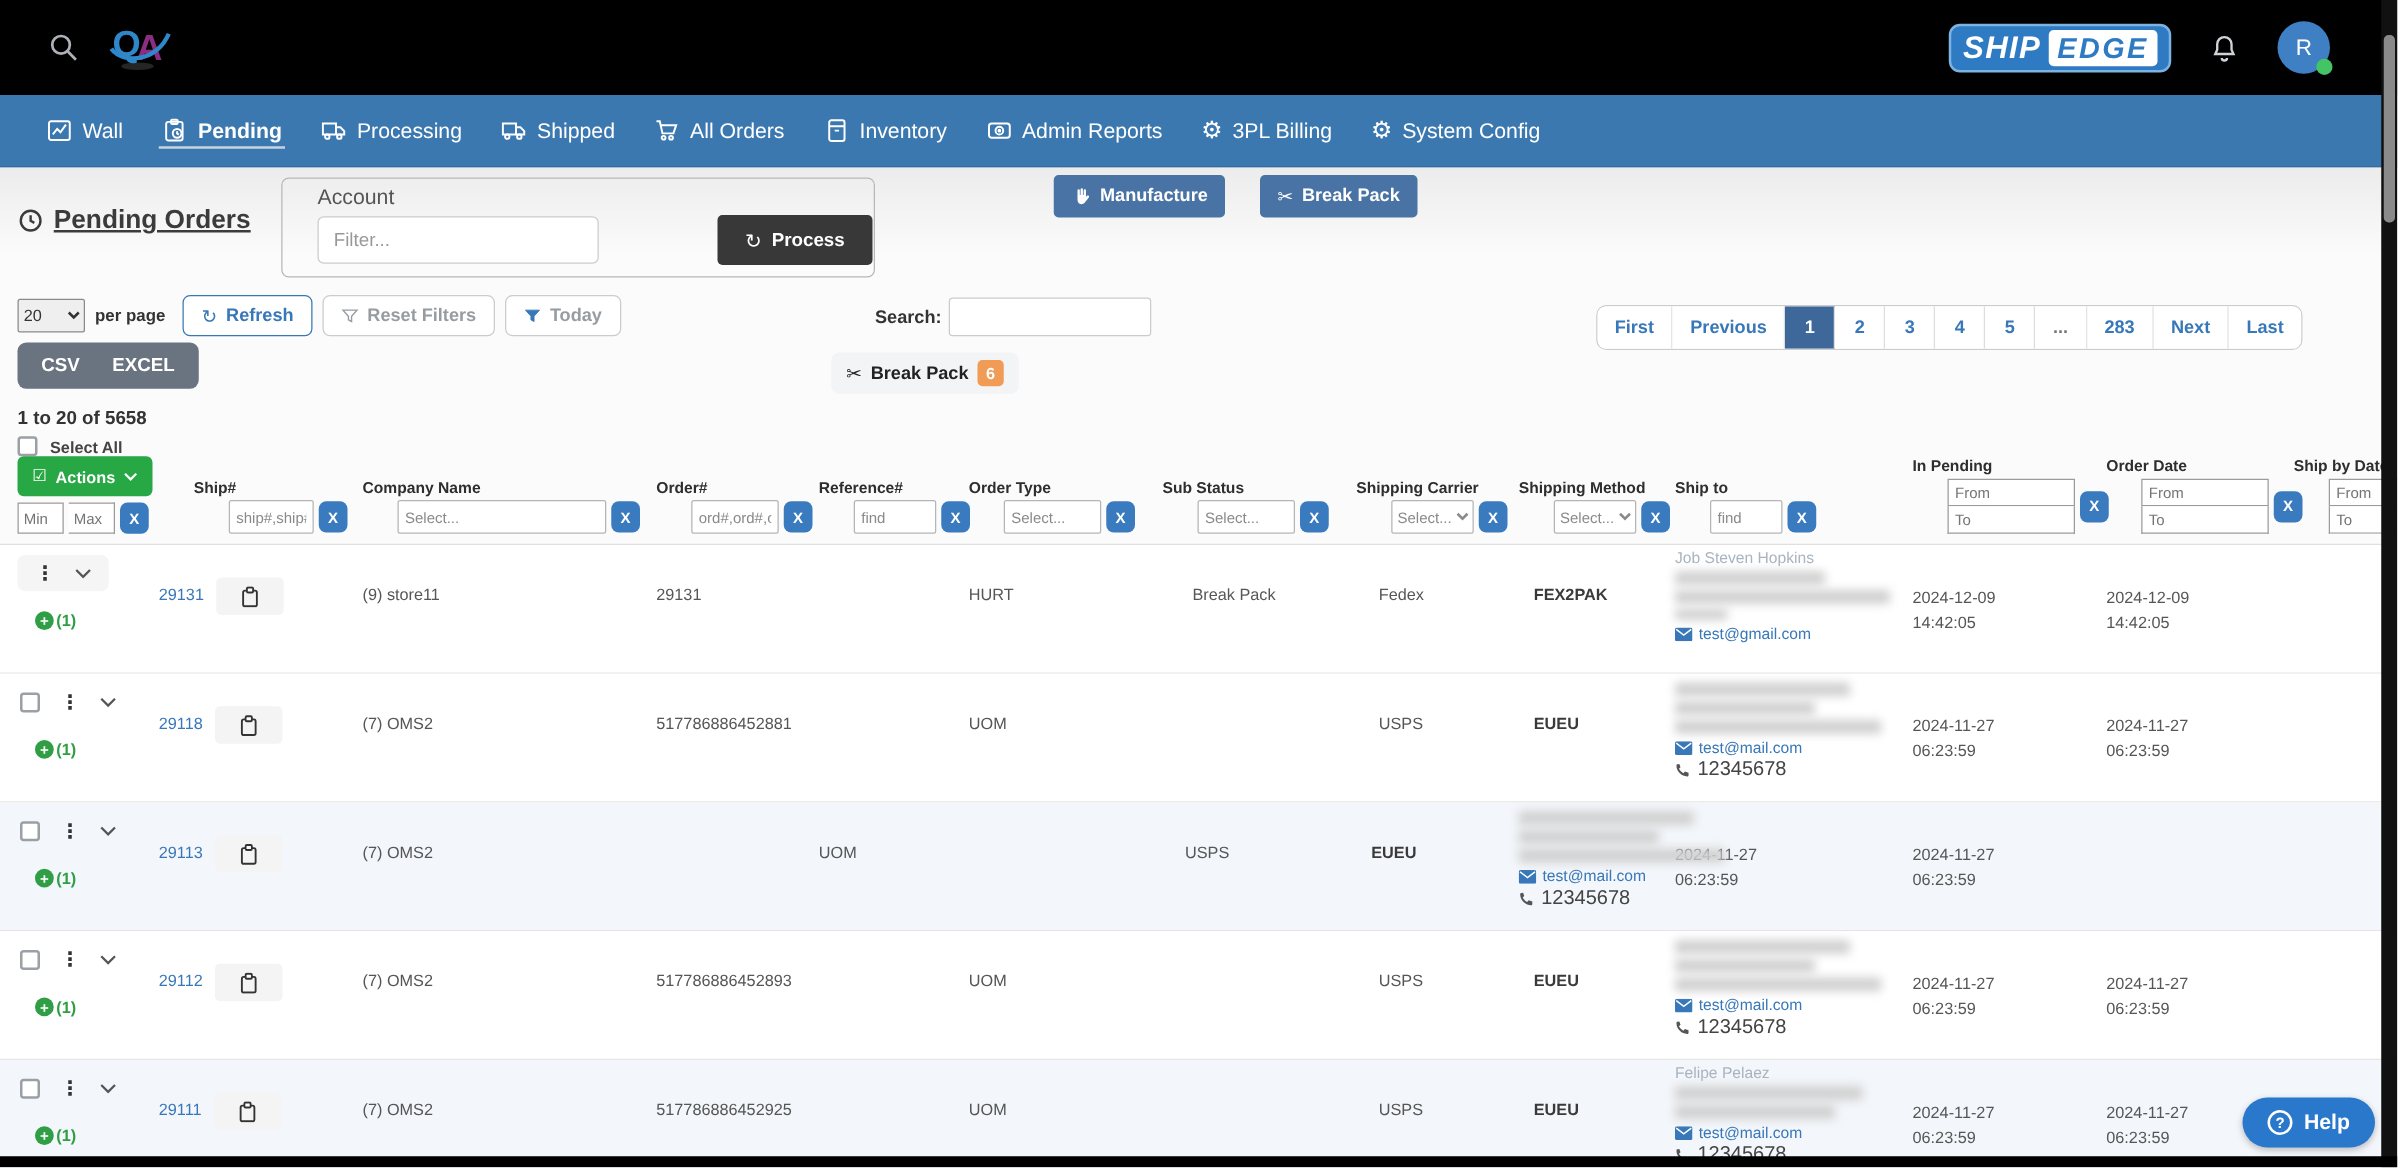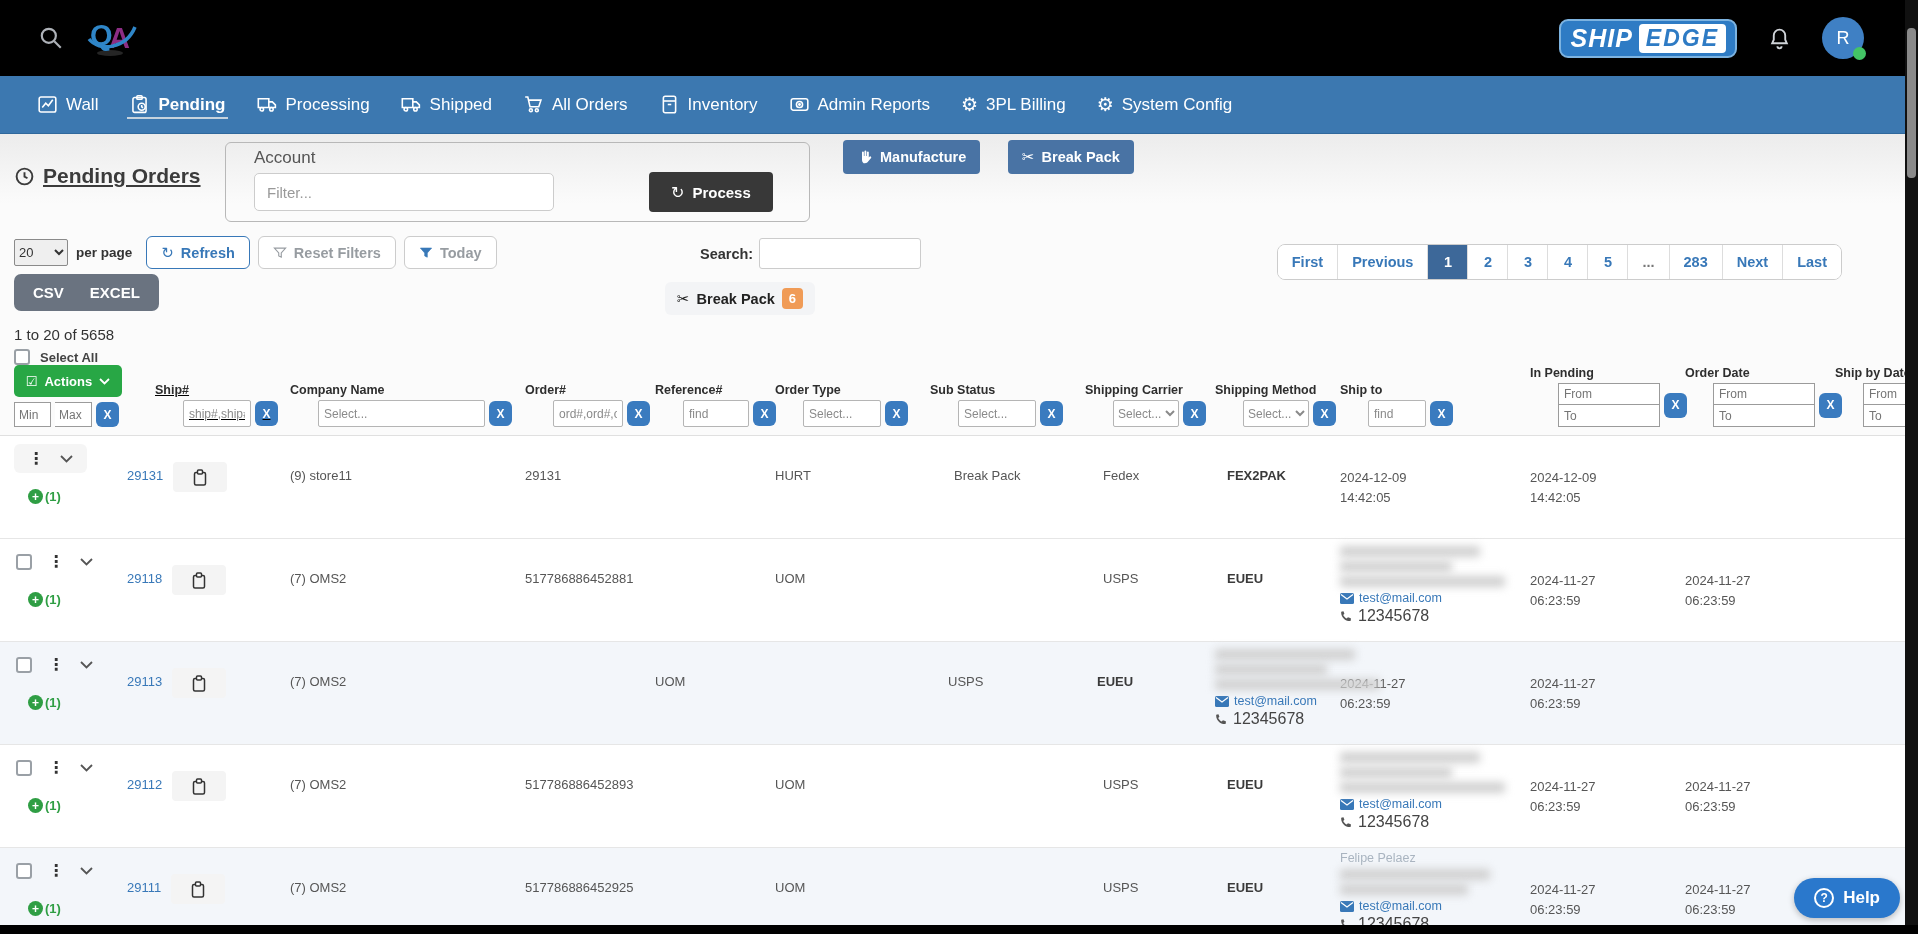--- a/index.html
+++ b/index.html
@@ -24,21 +24,21 @@
   .nav-item { display:flex; align-items:center; gap:8px; color:#fff; font-size:17px; font-weight:500; cursor:pointer; padding:4px 2px; }
   .nav-item svg { width:21px; height:21px; }
   .nav-item .uni-ic { font-family:"DejaVu Sans", sans-serif; font-size:19px; line-height:1; }
   .nav-item.active { font-weight:700; border-bottom:2px solid #c6d3de; padding-bottom:2px; }
 
   
   .content { position:relative; background:linear-gradient(#ececec, #fbfbfb 70px); }
   .page-head { position:relative; height:96px; }
   .page-title { position:absolute; left:14px; top:30px; display:flex; align-items:center; gap:8px; font-size:21px; font-weight:800; color:#3b3b3b;text-decoration:underline; }
   .page-title svg { width:21px; height:21px; color:#3b3b3b; }
-  .account-panel { position:absolute; left:225px; top:8px; width:585px; height:80px; border:1px solid #b8b8b8; border-radius:6px; padding:5px 28px; }
+  .account-panel { position:absolute; left:225px; top:8px; width:475px; height:80px; border:1px solid #b8b8b8; border-radius:6px; padding:5px 28px; }
   .account-legend { font-size:17px; color:#555; }
   .account-row { display:flex; align-items:center; margin-top:4px; }
   .account-input { width:300px; height:38px; border:1px solid #ccc; border-radius:5px; padding:0 12px; font-size:15px; color:#444; }
   .account-input::placeholder { color:#999; }
   .process-btn { margin-left:95px; height:40px; padding:0 22px; background:#383838; color:#fff; border:none; border-radius:4px; font-size:15px; font-weight:700; display:flex; align-items:center; gap:8px; cursor:pointer; }
   .process-btn .uni { font-family:"DejaVu Sans", sans-serif; font-size:16px; font-weight:400; }
   .hd-btn { position:absolute; top:6px; height:34px; padding:0 14px; background:#4973a4; color:#fff; border:none; border-radius:4px; font-size:14.5px; font-weight:600; display:flex; align-items:center; gap:7px; cursor:pointer; }
   .hd-btn svg { width:16px; height:16px; }
   .hd-btn .uni { font-family:"DejaVu Sans", sans-serif; font-size:15px; }
   .manufacture-btn { left:843px; }
@@ -62,21 +62,21 @@
   .bp-pill .uni { font-family:"DejaVu Sans", sans-serif; font-size:15px; color:#222; }
   .bp-pill-label { font-size:14.5px; font-weight:800; color:#222; }
   .bp-badge { background:#f09b56; color:#fff; font-size:13px; font-weight:700; border-radius:4px; padding:3px 7px; }
   .pager { position:absolute; right:76px; top:14px; display:flex; border:1px solid #ccc; border-radius:8px; overflow:hidden; background:#fff; }
   .pg { min-width:40px; padding:9px 14px; text-align:center; font-size:14.5px; font-weight:600; color:#3878b8; border-right:1px solid #ddd; cursor:pointer; background:#fff; }
   .pg:last-child { border-right:none; }
   .pg.active { background:#3d6899; color:#fff; }
   .pg.dots { color:#777; }
 
   
-  .count-line { margin:4px 0 2px 14px; font-size:15px; font-weight:400; color:#333; }
+  .count-line { margin:4px 0 2px 14px; font-size:15px; font-weight:700; color:#333; }
   .selectall-line { margin:6px 0 0 14px; display:flex; align-items:center; gap:10px; }
   .selectall-label { font-size:13px; font-weight:700; color:#444; }
 
   
   .table { --cols:125px 155px 235px 130px 120px 155px 155px 130px 125px 190px 155px 150px 93px; }
   .thead, .trow { display:grid; grid-template-columns:var(--cols); }
   .thead { padding-bottom:8px; border-bottom:1px solid #e0e0e0; }
   .hcell { display:flex; flex-direction:column; justify-content:flex-end; gap:3px; padding:0 4px 0 10px; }
   .h-label { font-size:12.5px; font-weight:800; color:#2e2e2e; }
   .h-filter { display:flex; align-items:center; gap:4px;padding-left:28px; }
@@ -86,21 +86,21 @@
   .xbtn { width:23px; height:25px; background:#3a7bbf; color:#fff; font-weight:800; font-size:12px; border:none; border-radius:6px; cursor:pointer; flex:0 0 auto; }
   .fromto { display:flex; flex-direction:column; }
   .fromto input { width:102px; height:22px; border:1px solid #9b9b9b; padding:0 5px; font-size:12px; color:#555; }
   .fromto input + input { border-top:none; }
   .h-act { justify-content:flex-end; gap:5px; padding-left:14px; }
   .actions-btn { width:108px; height:32px; background:#28a745; border:none; border-radius:5px; color:#fff; font-size:13px; font-weight:700; display:flex; align-items:center; justify-content:center; gap:7px; cursor:pointer; }
   .actions-btn .uni { font-family:"DejaVu Sans", sans-serif; font-size:13px; font-weight:400; }
   .minmax { display:flex; align-items:center; gap:4px; }
   .minmax input { width:37px; height:25px; border:1px solid #9b9b9b; padding:0 4px; font-size:12px; color:#555; }
   .minmax input + input { border-left:none; }
-  .h-ship { padding-left:30px;text-decoration:underline; }
+  .h-ship { padding-left:30px; }
   .h-ship .f-input { width:68px; }
   .h-company .f-input { width:188px; }
   .h-order .f-input { width:70px; }
   .h-ref .f-input { width:66px; }
   .h-otype .f-input, .h-sstatus .f-input { width:78px; }
   .h-carrier .f-select, .h-method .f-select { width:66px; }
   .h-shipto .f-input { width:58px; }
   .h-shipby { overflow:hidden; }
   .h-shipby .fromto input { width:88px; }
 
@@ -465,20 +465,33 @@
               </svg>
           </span>
         </div>
         <div class="tcell">(9) store11</div>
         <div class="tcell">29131</div>
         <div class="tcell"></div>
         <div class="tcell">HURT</div>
         <div class="tcell c-sstatus">Break Pack</div>
         <div class="tcell c-carrier">Fedex</div>
         <div class="tcell c-method">FEX2PAK</div>
+        <div class="tcell c-shipto">
+          <div class="st-name">Job Steven Hopkins</div>
+          <div class="blur" style="width:120px"></div>
+          <div class="blur" style="width:172px"></div>
+          <div class="blur" style="width:42px; height:9px"></div>
+          <div class="st-email">
+            <svg width="14" height="11">
+                <rect width="14" height="11" rx="1.5" fill="#3878b8"></rect>
+                <path d="M1 1.5l6 4.5 6-4.5" stroke="#fff" stroke-width="1.2" fill="none"></path>
+              </svg>
+            <span>test@gmail.com</span>
+          </div>
+        </div>
         <div class="tcell c-date">
           <div>2024-12-09</div>
           <div>14:42:05</div>
         </div>
         <div class="tcell c-date">
           <div>2024-12-09</div>
           <div>14:42:05</div>
         </div>
         <div class="tcell"></div>
       </div>

